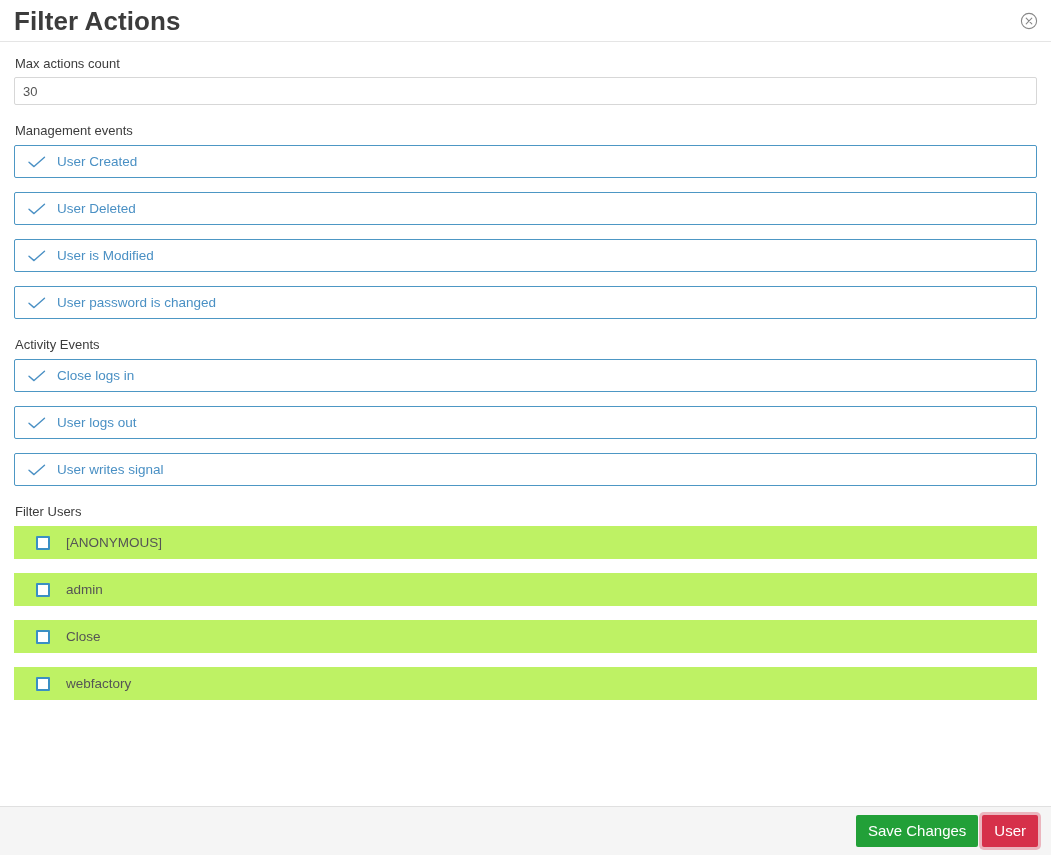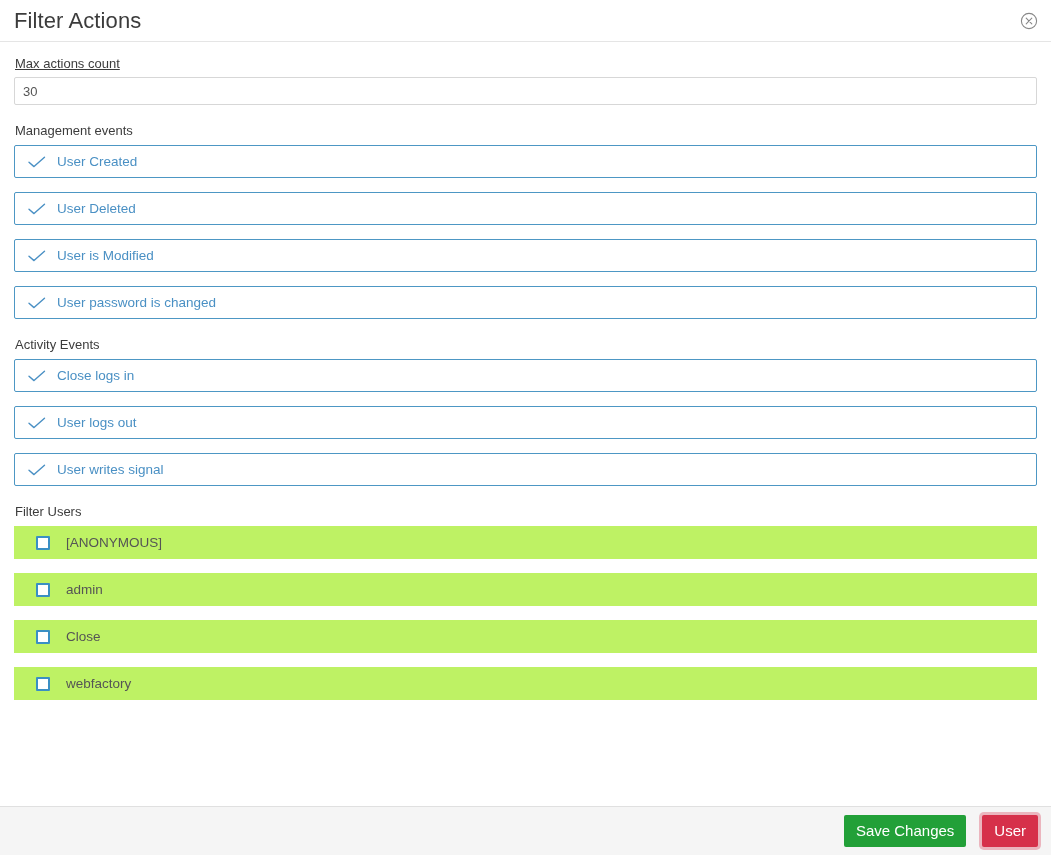--- a/index.html
+++ b/index.html
@@ -31,22 +31,22 @@
     position: relative;
     height: 42px;
     min-height: 42px;
     border-bottom: 1px solid #e5e5e5;
     background: #ffffff;
     display: flex;
     align-items: center;
     padding: 0 14px;
   }
   .modal-title {
-    font-size: 22px;
-    font-weight: 400;
+    font-size: 26px;
+    font-weight: 700;
     color: #3c3c3c;
     line-height: 1;
     letter-spacing: 0.1px;
   }
   .close-icon-btn {
     position: absolute;
     right: 13px;
     top: 50%;
     transform: translateY(-50%);
     width: 18px;
@@ -68,21 +68,20 @@
     overflow: hidden;
     background: #ffffff;
   }
 
   .field-label {
     font-size: 13px;
     color: #3c3c3c;
     line-height: 16px;
     margin: 0 0 5px 1px;
     display: block;
-    text-decoration: underline;
   }
   .section-label {
     font-size: 13px;
     color: #3c3c3c;
     line-height: 16px;
     margin: 18px 0 6px 1px;
     display: block;
   }
 
   .text-input {
@@ -160,21 +159,21 @@
   
   .modal-footer {
     height: 49px;
     min-height: 49px;
     background: #f5f5f5;
     border-top: 1px solid #e0e0e0;
     display: flex;
     align-items: center;
     justify-content: flex-end;
     padding: 0 13px 0 0;
-    gap: 16px;
+    gap: 4px;
   }
   .btn {
     font-family: "Liberation Sans", sans-serif;
     font-size: 15px;
     line-height: 1;
     color: #ffffff;
     border: none;
     border-radius: 2px;
     padding: 8px 12px 9px 12px;
     cursor: pointer;

